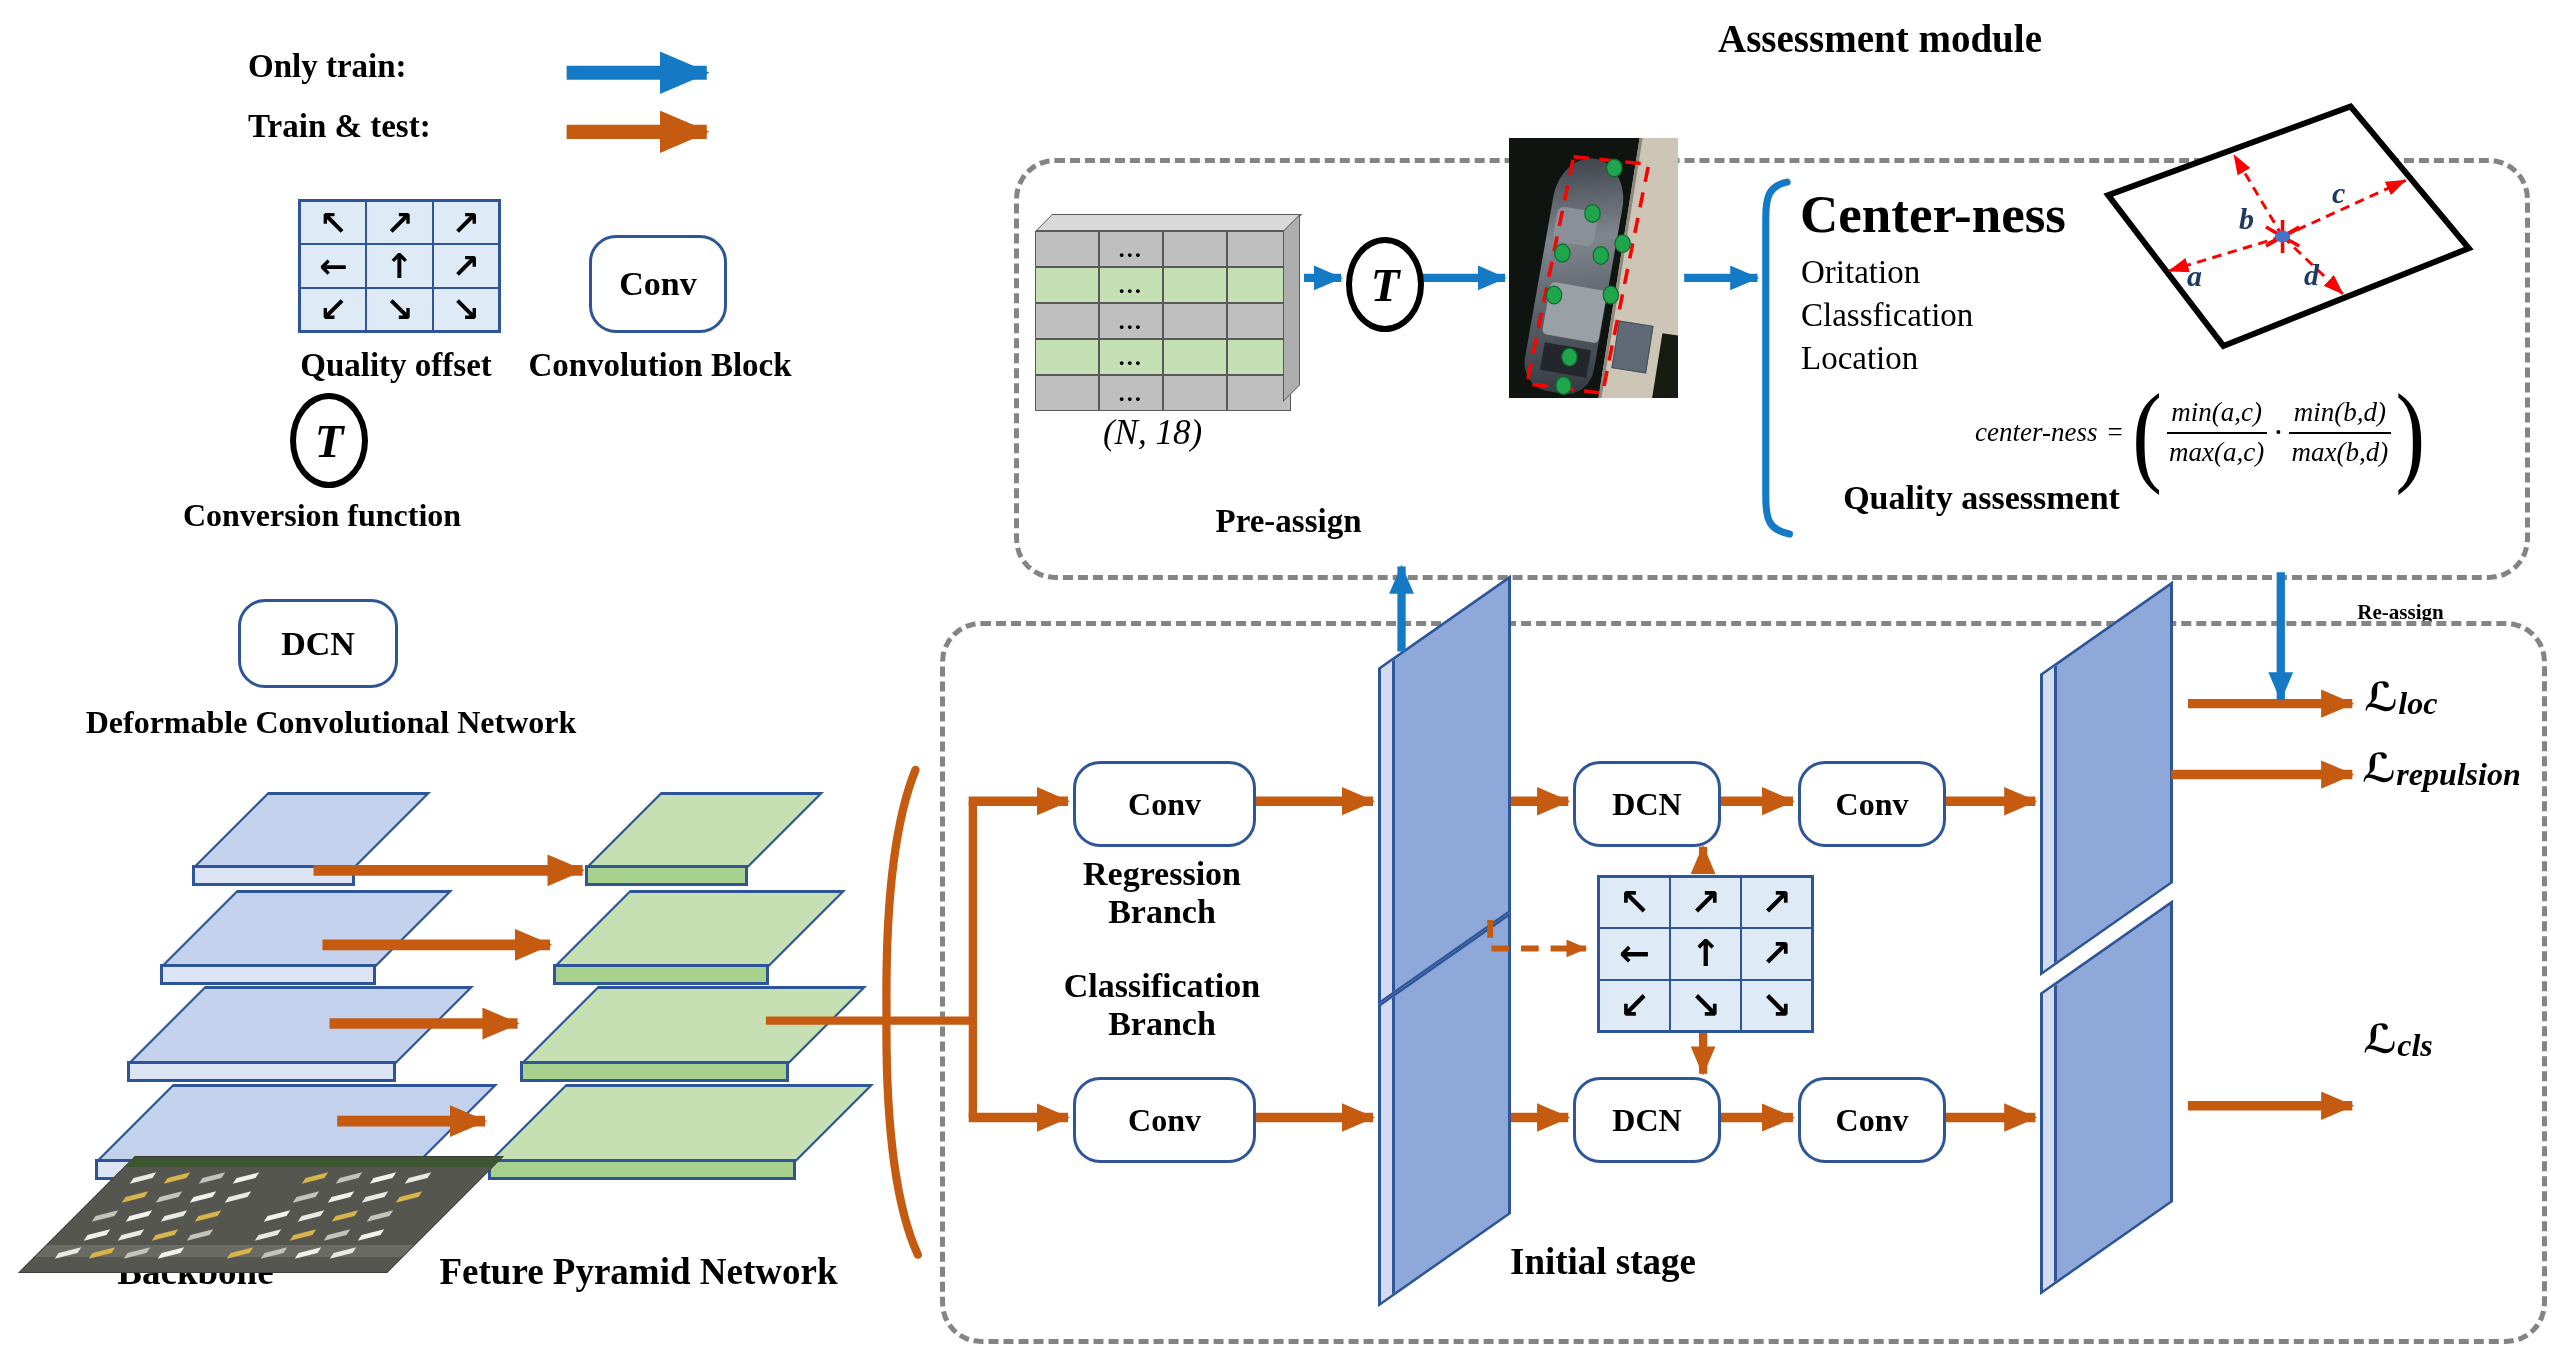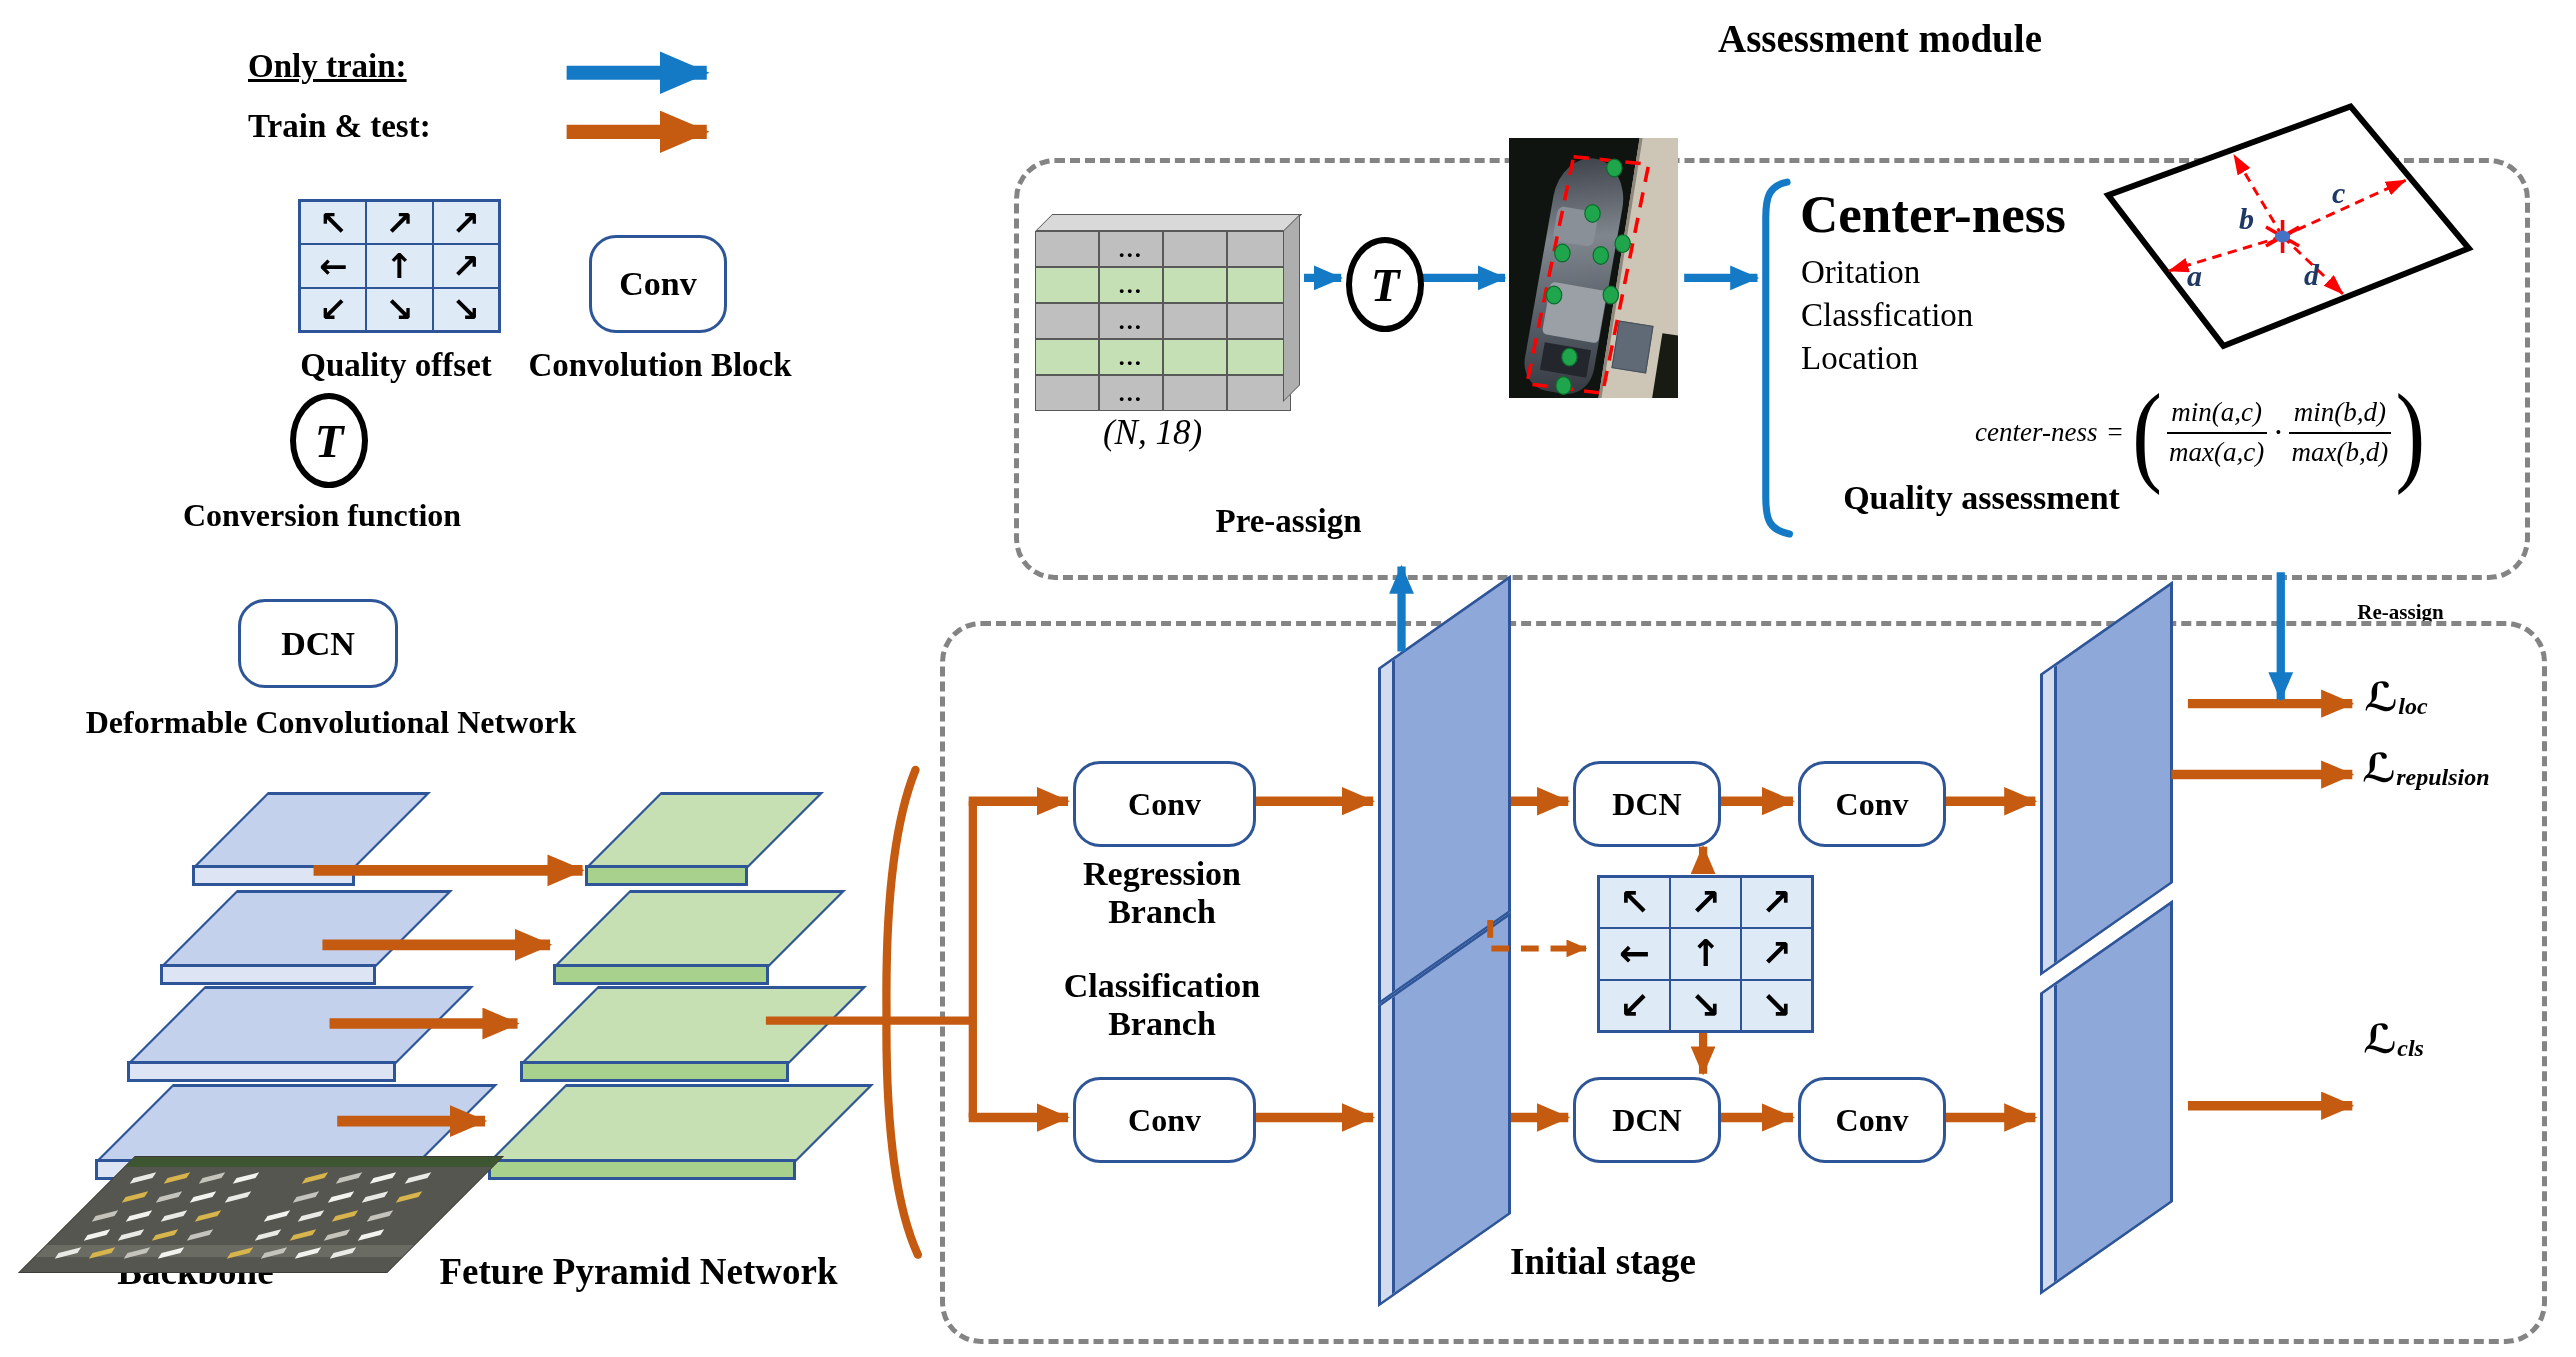--- a/index.html
+++ b/index.html
@@ -30,35 +30,35 @@
          font-weight:bold;font-size:24px;letter-spacing:2.4px;}
   
   .formula{position:absolute;display:flex;align-items:center;font-style:italic;font-size:27px;z-index:6;
            font-family:"Liberation Serif","DejaVu Serif",serif;}
   .frac{display:inline-flex;flex-direction:column;align-items:center;margin:0 4.7px;}
   .frac .num{border-bottom:2.4px solid #000;padding:0 4.7px 3.5px;}
   .frac .den{padding-top:3.5px;}
   .bigparen{font-size:89px;font-weight:400;font-style:normal;transform:scaleY(1.25);line-height:0;}
   .loss{position:absolute;font-weight:bold;font-style:italic;z-index:6;}
   .loss .lsym{font-family:"DejaVu Sans","DejaVu Serif",serif;font-size:40px;}
-  .loss sub{font-size:24px;}
+  .loss sub{font-size:32px;}
   .ellipseT{position:absolute;border:6.5px solid #000;border-radius:50%;background:#fff;
             display:flex;align-items:center;justify-content:center;font-weight:bold;font-style:italic;z-index:6;}
   .navy{color:#1f3864;font-weight:bold;font-style:italic;position:absolute;font-size:30px;z-index:7;}
   .photo{position:absolute;overflow:hidden;z-index:2;}
 </style>
 </head>
 <body>
 
 <div class="stage">
 
   <div class="modbox" style="left:1014px;top:158px;width:1506px;height:412px;"></div>
   <div class="modbox" style="left:940px;top:621px;width:1597px;height:713px;"></div>
 
-  <div class="lbl" style="left:248px;top:48px;width:237px;font-size:33px;text-align:left;text-decoration:underline;">Only train:</div>
+  <div class="lbl" style="left:248px;top:48px;width:237px;font-size:33px;text-align:left;">Only train:</div>
   <div class="lbl" style="left:248px;top:108px;width:272px;font-size:33px;text-align:left;">Train &amp; test:</div>
 
   <div class="ogrid" style="left:298px;top:199px;width:199px;height:130px;grid-template-columns:repeat(3,1fr);grid-template-rows:repeat(3,1fr);">
     <div class="cell">
         <span style="font-size:34px;">↖</span>
       </div>
     <div class="cell">
         <span style="font-size:34px;">↗</span>
       </div>
     <div class="cell">

